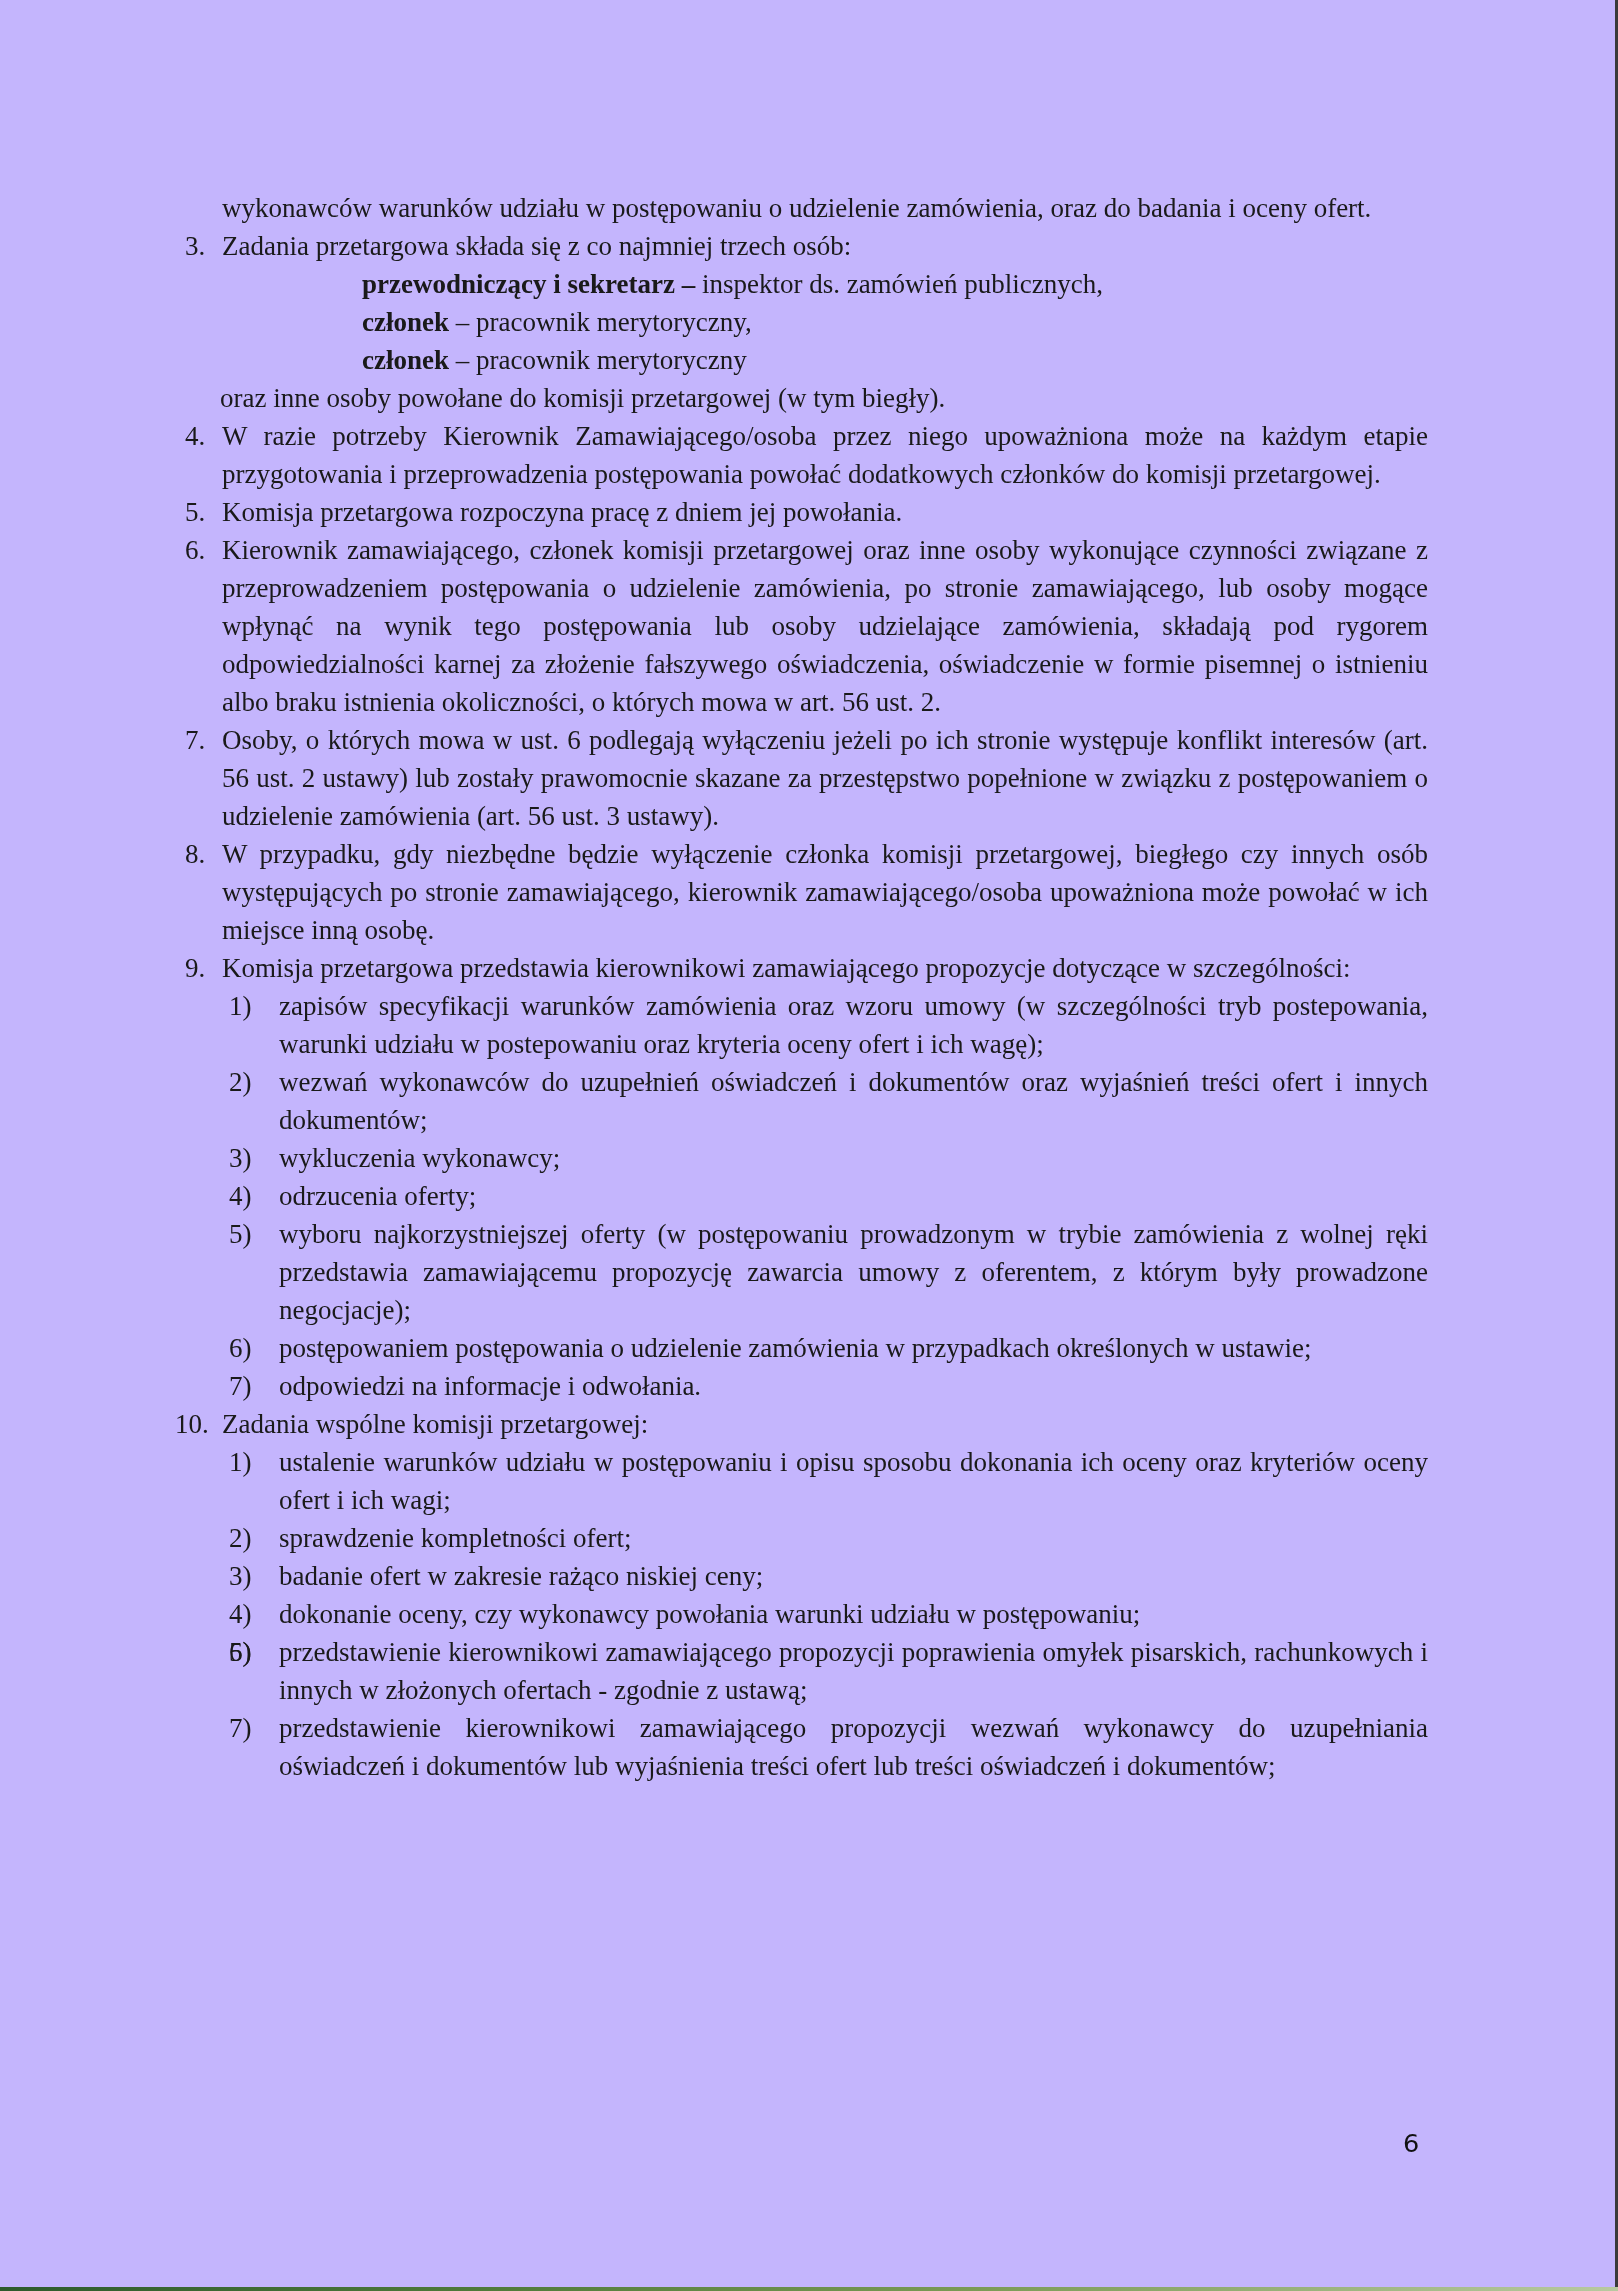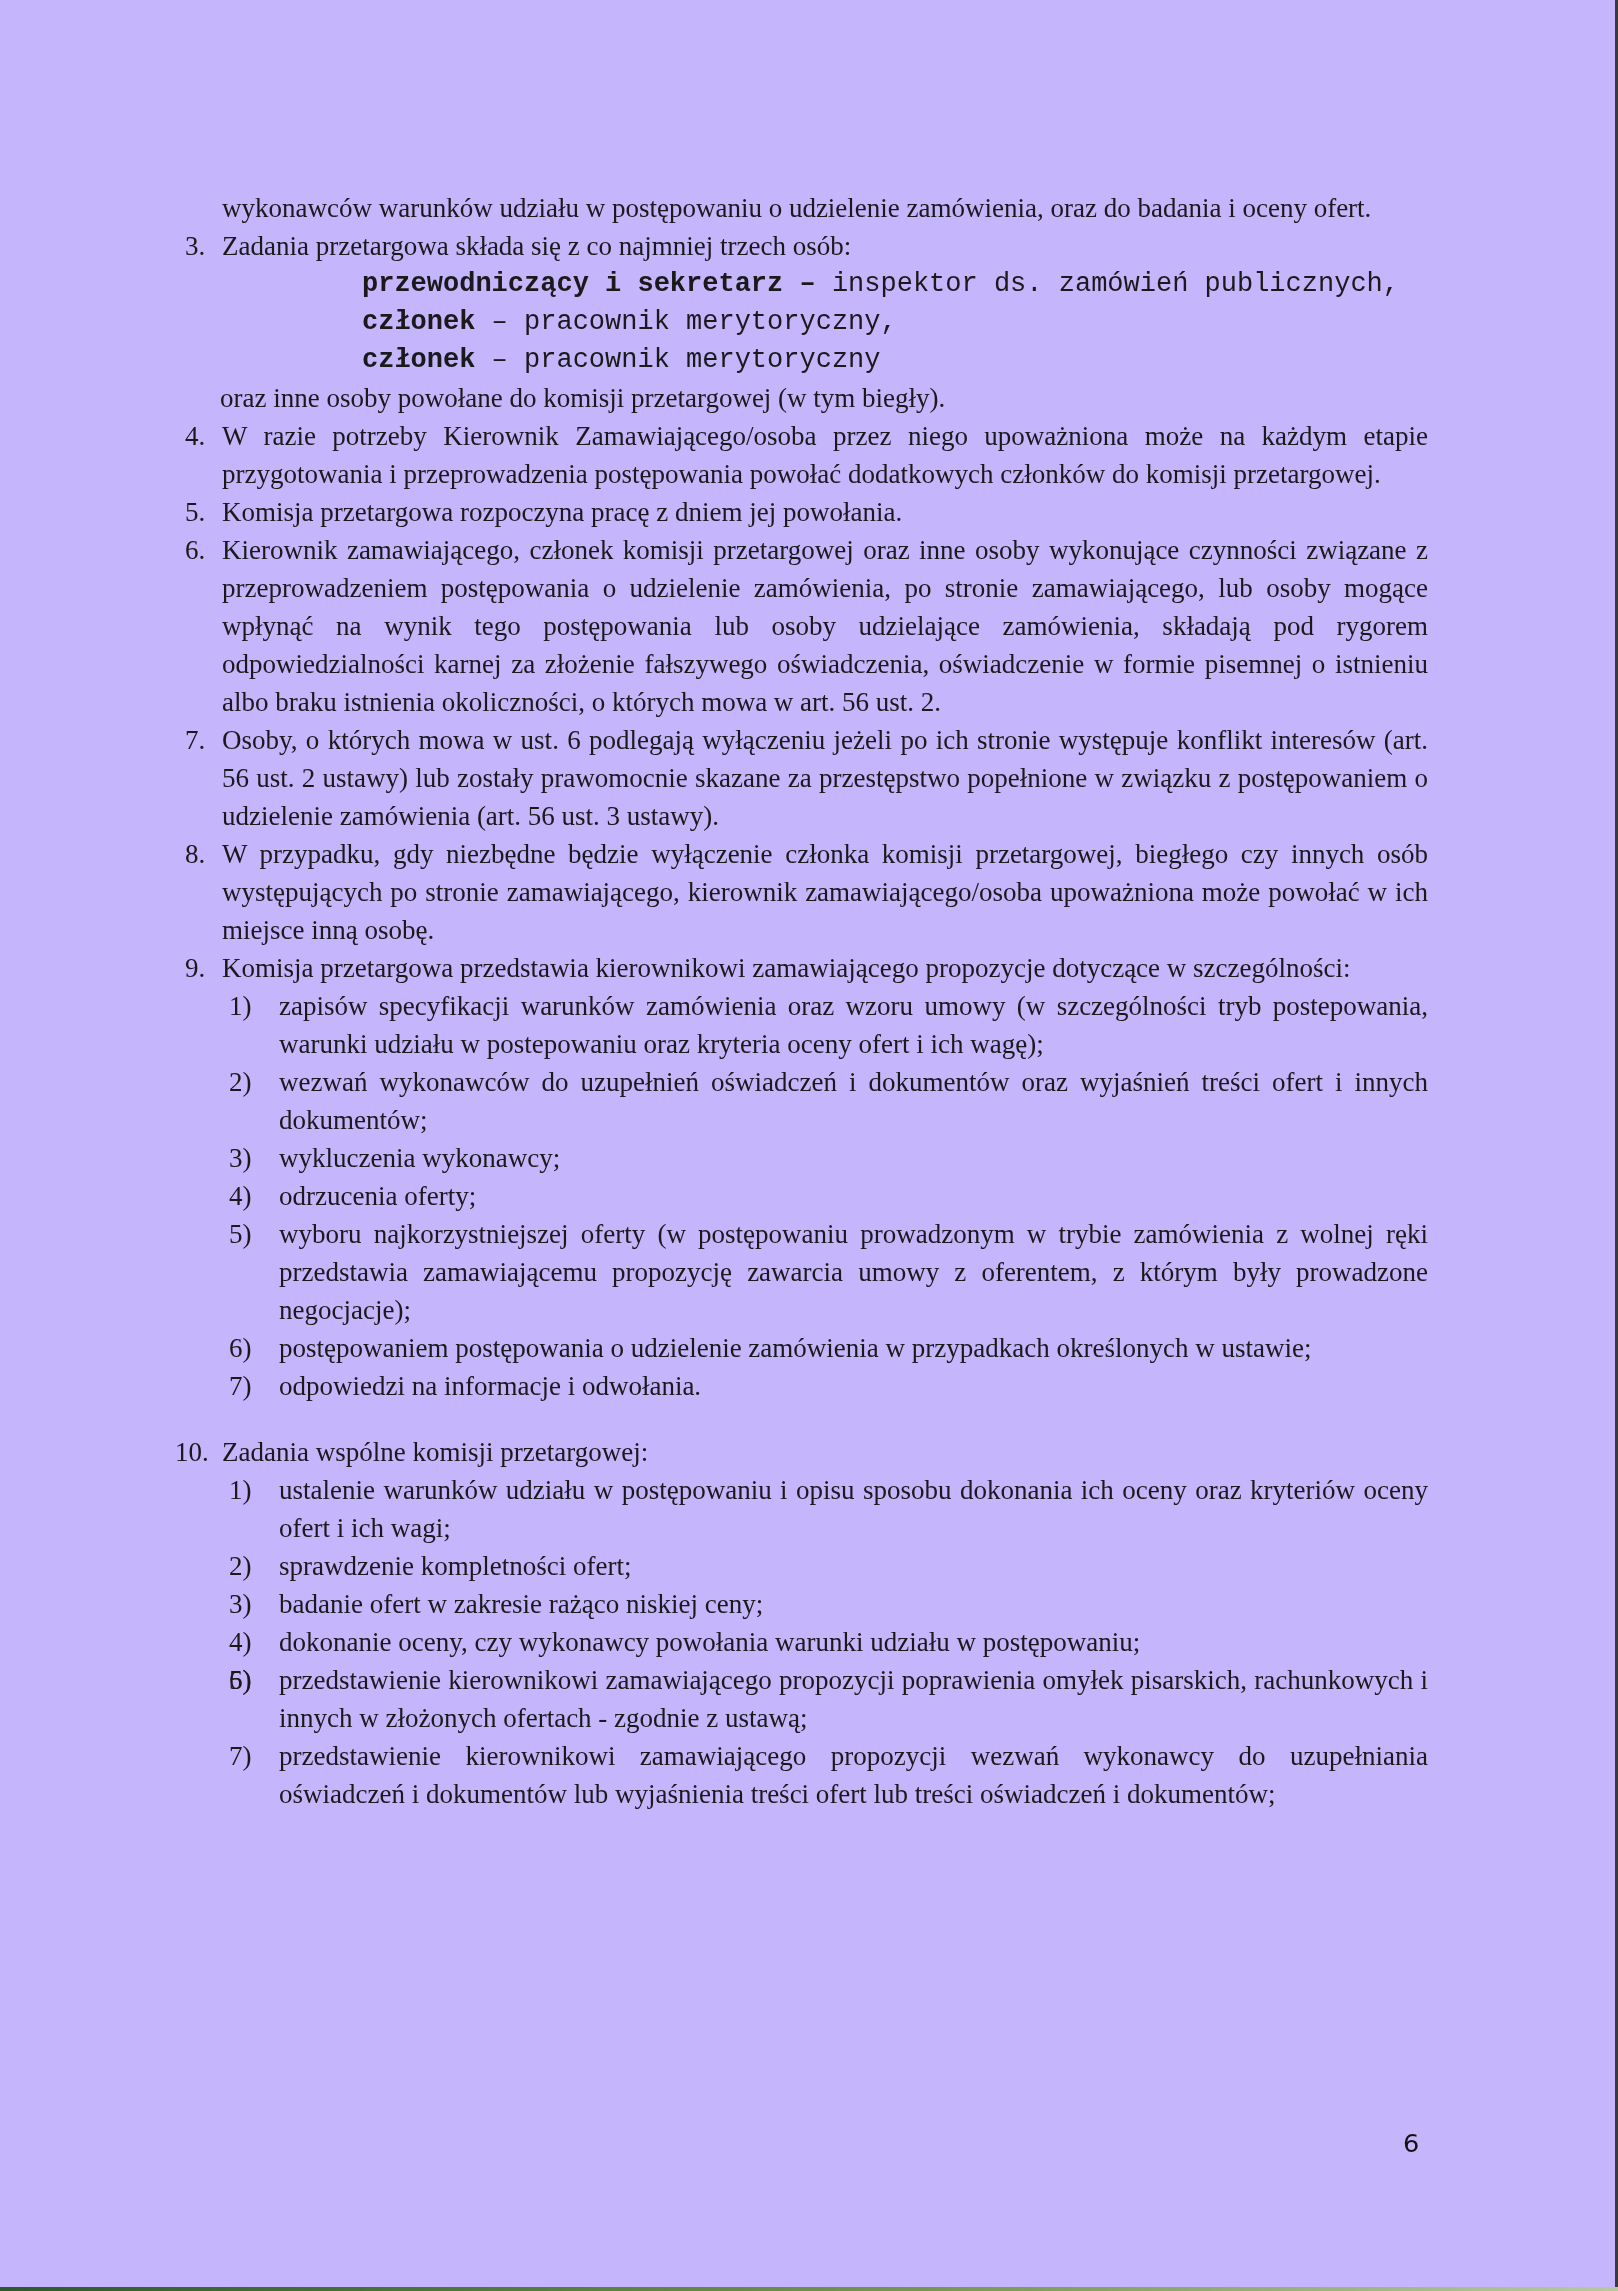--- a/index.html
+++ b/index.html
@@ -47,41 +47,40 @@
     position: relative;
     padding-left: 37px;
     text-align: justify;
     text-align-last: left;
   }
   .item > .num {
     position: absolute;
     left: 0;
     top: 0;
   }
-  .item.wide { padding-left: 37px; margin-top: 28px; }
+  .item.wide { padding-left: 37px; }
   .item.wide > .num { left: -9.9px; }
   .cont {
     padding-left: 37px;
     text-align: justify;
     text-align-last: left;
   }
   .sub {
     position: relative;
     padding-left: 94px;
     text-align: justify;
     text-align-last: left;
   }
   .sub > .num {
     position: absolute;
     left: 44px;
     top: 0;
   }
   .role {
     padding-left: 177px;
-    font-family: Liberation Mono, monospace;
   }
   .role b {
     font-weight: bold;
   }
   .cont-left {
     padding-left: 35px;
   }
   .page-number {
     position: absolute;
     left: 1403px;

